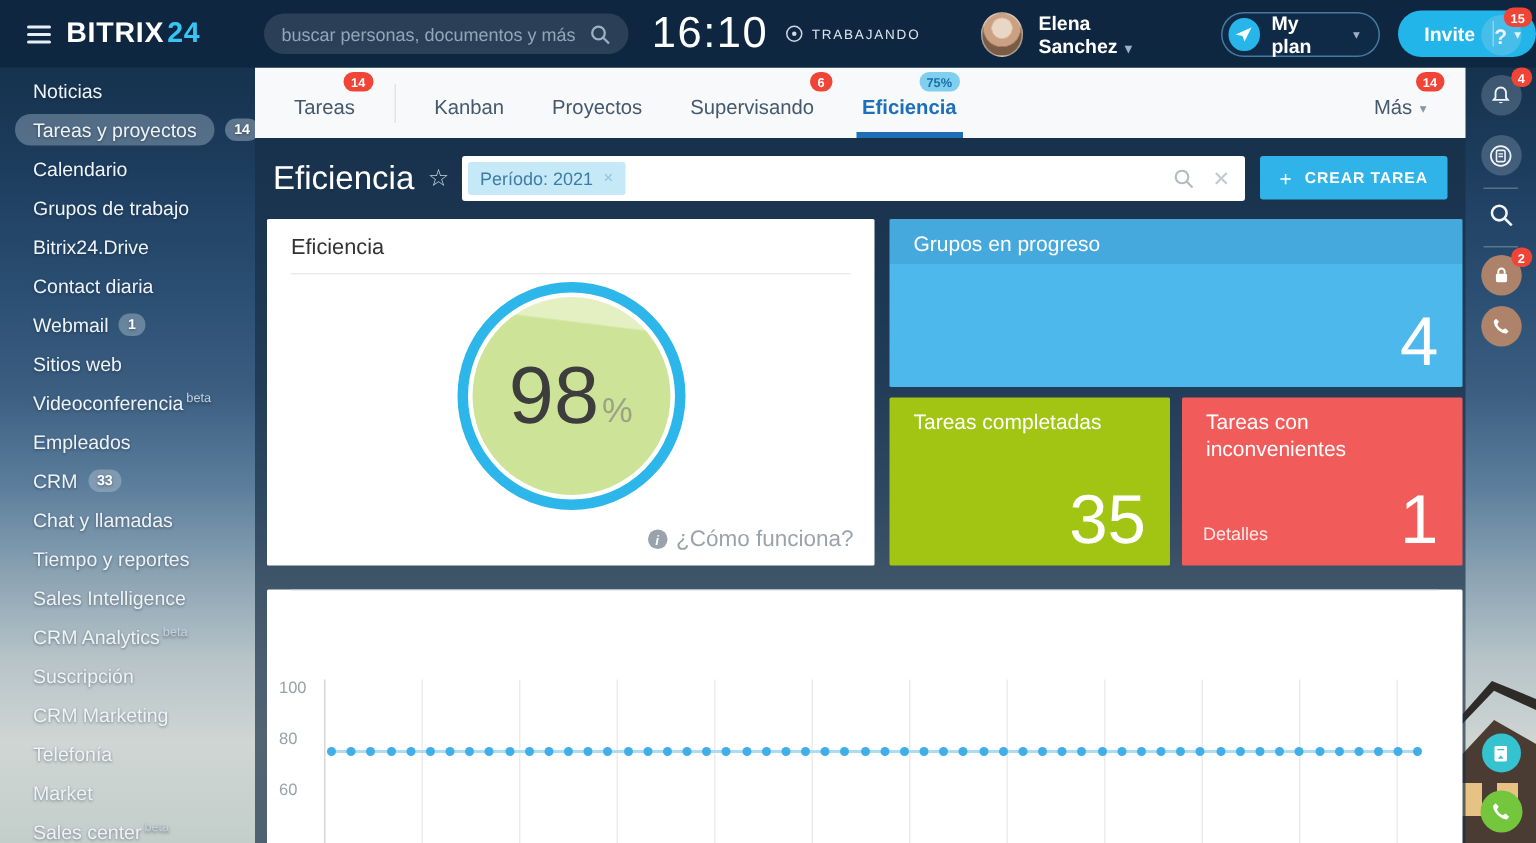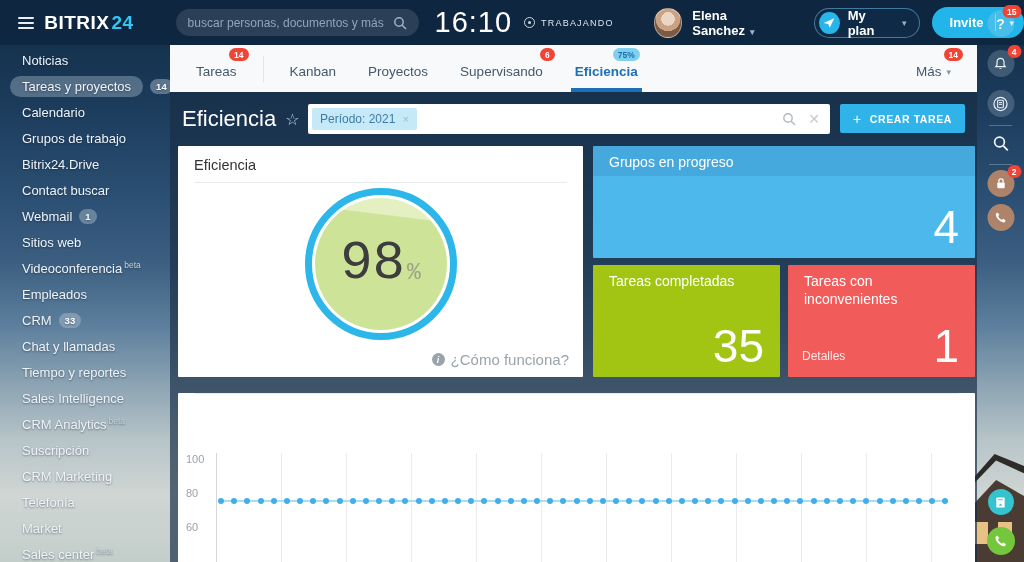--- a/index.html
+++ b/index.html
@@ -97,21 +97,21 @@
     color:#fff; font-size:10.5px; font-weight:700; letter-spacing:0.6px; padding:0 13px; cursor:pointer;
     display:flex; align-items:center; font-family:inherit; }
   .create-btn .plus { font-size:14px; font-weight:400; margin-right:8px; }
 
   .card { position:absolute; border-radius:1px; }
   .white { background:#fff; }
   .card-h { font-size:14.5px; color:#333; padding:11px 16px 9px 16px; }
   .hr { height:1px; background:#e9ebec; margin:0 16px; }
 
   .eff-card { left:8px; top:54px; width:405px; height:231px; }
-  .gauge-wrap { position:absolute; left:0; right:0; top:42px; display:flex; justify-content:center;font-family:Liberation Mono, monospace; }
+  .gauge-wrap { position:absolute; left:0; right:0; top:42px; display:flex; justify-content:center; }
   .gauge { width:152px; height:152px; border-radius:50%; border:7px solid #2cb6ea; background:#fff; padding:3px; }
   .gauge-fill { width:100%; height:100%; border-radius:50%;
     background:linear-gradient(187deg,#e4f0c2 0 16%,#cde398 17%);
     display:flex; align-items:center; justify-content:center; }
   .gauge-val { font-size:54px; font-weight:300; color:#3d3d3d; line-height:1; }
   .gauge-unit { font-size:23px; color:#9aa385; margin:18px 0 0 2px; }
   .help-link { position:absolute; right:14px; bottom:9px; display:flex; align-items:center; cursor:pointer; }
   .info-i { width:13px; height:13px; border-radius:50%; background:#9aa3ab; color:#fff; font-size:9px; font-weight:700;
     display:flex; align-items:center; justify-content:center; margin-right:6px; font-style:italic; }
   .help-link span.txt { font-size:15px; color:#9aa3ab; }
@@ -196,21 +196,21 @@
       <div class="s-item">
         <span class="s-lbl">Calendario</span>
       </div>
       <div class="s-item">
         <span class="s-lbl">Grupos de trabajo</span>
       </div>
       <div class="s-item">
         <span class="s-lbl">Bitrix24.Drive</span>
       </div>
       <div class="s-item">
-        <span class="s-lbl">Contact buscar</span>
+        <span class="s-lbl">Contact diaria</span>
       </div>
       <div class="s-item">
         <span class="s-lbl">Webmail</span>
         <span class="s-badge">1</span>
       </div>
       <div class="s-item">
         <span class="s-lbl">Sitios web</span>
       </div>
       <div class="s-item">
         <span class="s-lbl">Videoconferencia</span>

